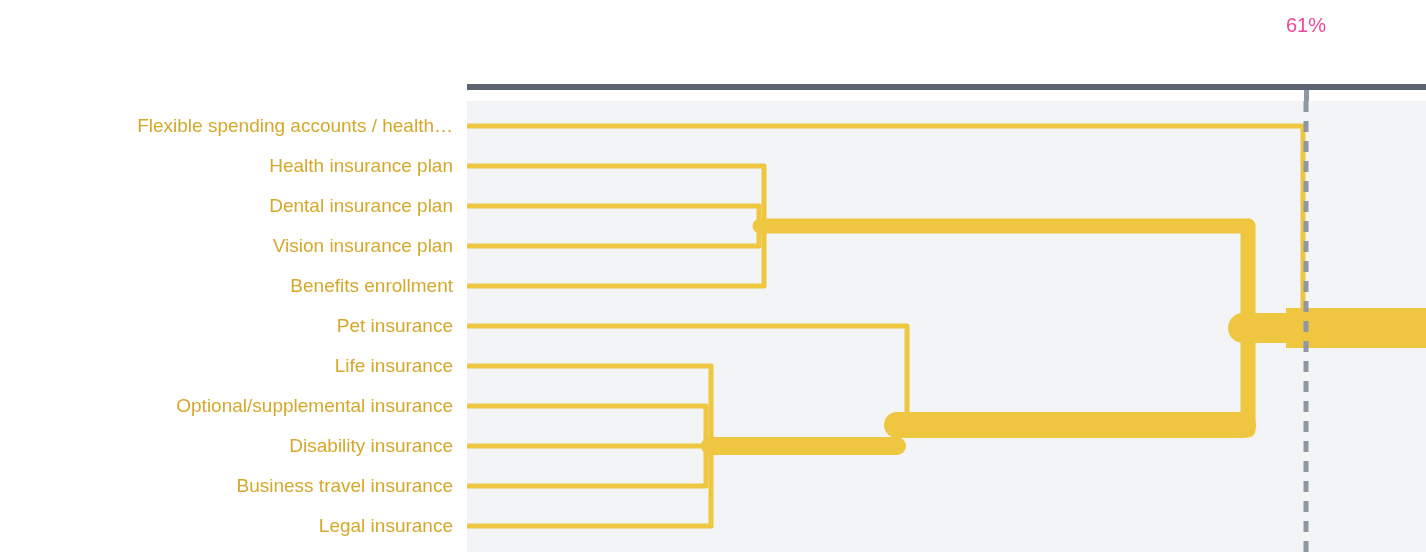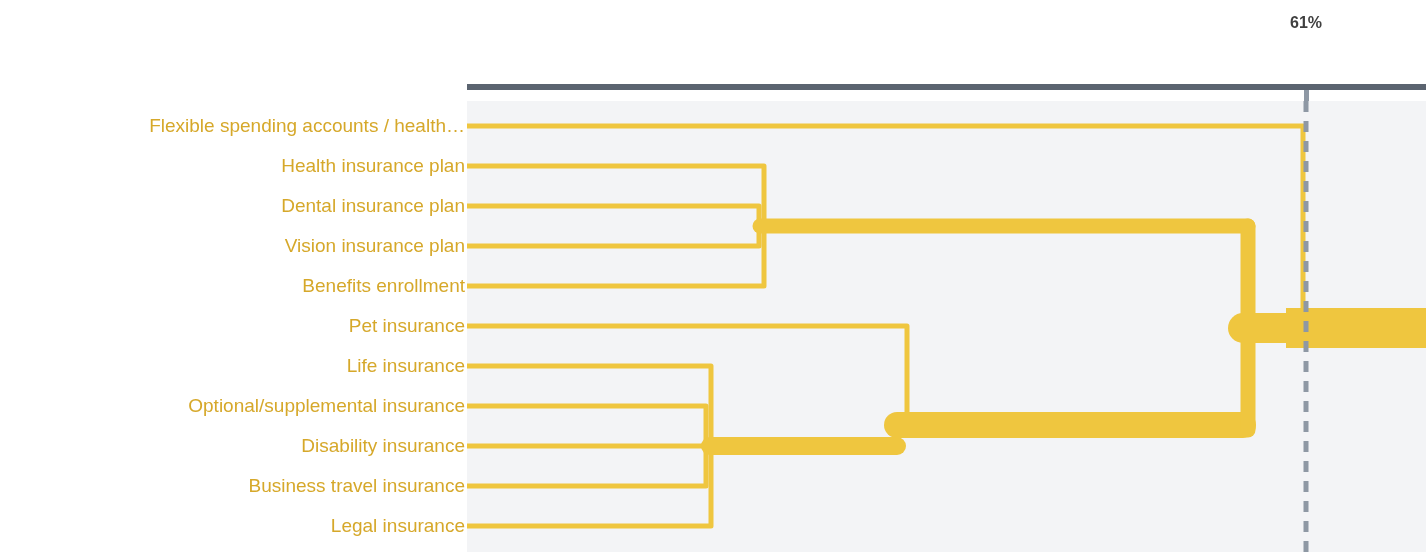--- a/index.html
+++ b/index.html
@@ -25,25 +25,24 @@
     left: 467px;
     top: 44px;
     font-size: 19px;
     color: #5b6470;
     letter-spacing: 0.1px;
     white-space: nowrap;
   }
   #cut-label {
     position: absolute;
     top: 14px;
-    font-size: 16px;
-    color: #404040;
+    font-size: 20px;
+    color: #ec4899;
     white-space: nowrap;
     transform: translateX(-50%);
-    font-weight: bold;
   }
   #header-rule {
     position: absolute;
     left: 467px;
     top: 84px;
     width: 959px;
     height: 6px;
     background: #5b6470;
   }
 
@@ -64,21 +63,20 @@
     display: block;
   }
 
   
   #labels {
     position: absolute;
     left: 0;
     top: 101px;
     width: 460px;
     height: 451px;
-    margin-left: 12px;
   }
   .leaf-label {
     position: absolute;
     right: 0;
     width: 460px;
     text-align: right;
     font-size: 19px;
     color: #d6a82a;
     white-space: nowrap;
     transform: translateY(-50%);

